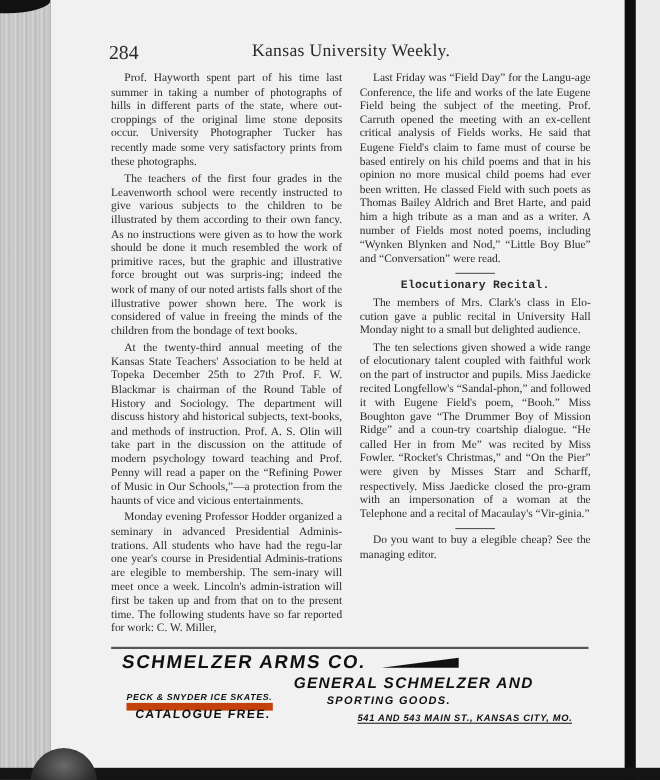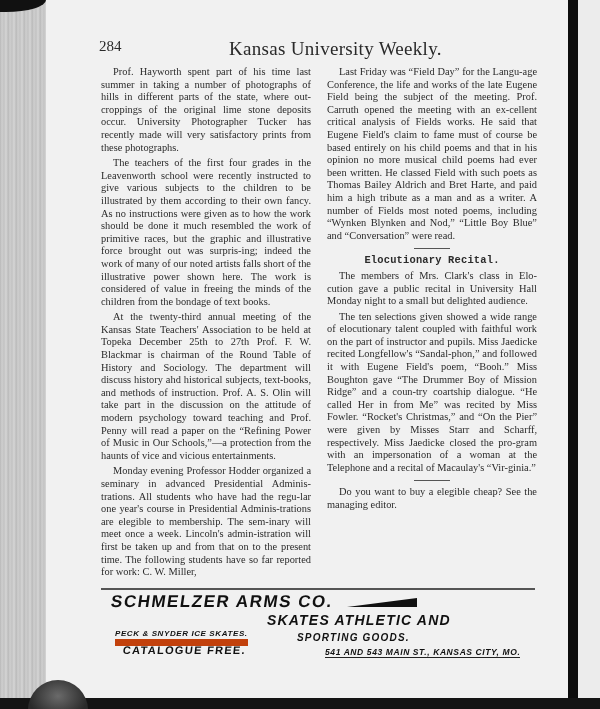--- a/index.html
+++ b/index.html
@@ -33,22 +33,22 @@
     }
     .thumb {
       position: absolute; left: 28px; top: 680px; width: 60px; height: 40px;
       background: radial-gradient(ellipse at 50% 40%, #6a6a6a, #2a2a2a 70%);
       border-radius: 30px 30px 0 0;
     }
     .header {
       position: absolute; left: 99px; top: 38px; width: 440px; height: 26px;
       color: #2a2a2a;
     }
-    .page-number { position: absolute; left: 0; top: 0; font-size: 15px; }
-    .running-title { position: absolute; left: 130px; top: 0; font-size: 19px; letter-spacing: 0.3px; font-family: Liberation Serif, serif; }
+    .page-number { position: absolute; left: 0; top: 0; font-size: 18px; }
+    .running-title { position: absolute; left: 130px; top: 0; font-size: 16px; letter-spacing: 0.3px; font-family: Liberation Serif, serif; }
     .col {
       position: absolute; top: 66px; color: #2b2b2b;
       font-size: 10.4px; line-height: 12.6px; text-align: justify;
     }
     .col-left { left: 101px; width: 210px; }
     .col-right { left: 327px; width: 210px; }
     .col p { margin: 0 0 3px 0; text-indent: 12px; hyphens: manual; }
     .col p.cont { text-indent: 0; }
     .rule-short { width: 36px; height: 1px; background: #555; margin: 6px auto 5px auto; }
     .section-heading {
@@ -79,39 +79,39 @@
 <div class="next-page"></div>
 <div class="bottom-edge"></div>
 <div class="thumb"></div>
 
 <div class="header">
   <span class="page-number">284</span>
   <span class="running-title">Kansas University Weekly.</span>
 </div>
 
 <div class="col col-left">
-  <p>Prof. Hayworth spent part of his time last summer in taking a number of photographs of hills in different parts of the state, where out-croppings of the original lime stone deposits occur. University Photographer Tucker has recently made will very satisfactory prints from these photographs.</p>
+  <p>Prof. Hayworth spent part of his time last summer in taking a number of photographs of hills in different parts of the state, where out-croppings of the original lime stone deposits occur. University Photographer Tucker has recently made some very satisfactory prints from these photographs.</p>
   <p>The teachers of the first four grades in the Leavenworth school were recently instructed to give various subjects to the children to be illustrated by them according to their own fancy. As no instructions were given as to how the work should be done it much resembled the work of primitive races, but the graphic and illustrative force brought out was surpris-ing; indeed the work of many of our noted artists falls short of the illustrative power shown here. The work is considered of value in freeing the minds of the children from the bondage of text books.</p>
   <p>At the twenty-third annual meeting of the Kansas State Teachers' Association to be held at Topeka December 25th to 27th Prof. F. W. Blackmar is chairman of the Round Table of History and Sociology. The department will discuss history ahd historical subjects, text-books, and methods of instruction. Prof. A. S. Olin will take part in the discussion on the attitude of modern psychology toward teaching and Prof. Penny will read a paper on the “Refining Power of Music in Our Schools,”—a protection from the haunts of vice and vicious entertainments.</p>
   <p>Monday evening Professor Hodder organized a seminary in advanced Presidential Adminis-trations. All students who have had the regu-lar one year's course in Presidential Adminis-trations are elegible to membership. The sem-inary will meet once a week. Lincoln's admin-istration will first be taken up and from that on to the present time. The following students have so far reported for work: C. W. Miller,</p>
 </div>
 
 <div class="col col-right">
   <p>Last Friday was “Field Day” for the Langu-age Conference, the life and works of the late Eugene Field being the subject of the meeting. Prof. Carruth opened the meeting with an ex-cellent critical analysis of Fields works. He said that Eugene Field's claim to fame must of course be based entirely on his child poems and that in his opinion no more musical child poems had ever been written. He classed Field with such poets as Thomas Bailey Aldrich and Bret Harte, and paid him a high tribute as a man and as a writer. A number of Fields most noted poems, including “Wynken Blynken and Nod,” “Little Boy Blue” and “Conversation” were read.</p>
   <div class="rule-short"></div>
   <div class="section-heading">Elocutionary Recital.</div>
   <p>The members of Mrs. Clark's class in Elo-cution gave a public recital in University Hall Monday night to a small but delighted audience.</p>
   <p>The ten selections given showed a wide range of elocutionary talent coupled with faithful work on the part of instructor and pupils. Miss Jaedicke recited Longfellow's “Sandal-phon,” and followed it with Eugene Field's poem, “Booh.” Miss Boughton gave “The Drummer Boy of Mission Ridge” and a coun-try coartship dialogue. “He called Her in from Me” was recited by Miss Fowler. “Rocket's Christmas,” and “On the Pier” were given by Misses Starr and Scharff, respectively. Miss Jaedicke closed the pro-gram with an impersonation of a woman at the Telephone and a recital of Macaulay's “Vir-ginia.”</p>
   <div class="rule-short"></div>
   <p>Do you want to buy a elegible cheap? See the managing editor.</p>
 </div>
 
 <div class="col-divider-bottom"></div>
 
 <div class="ad">
   <span class="ad-company">SCHMELZER ARMS CO.</span>
   <span class="ad-wedge"></span>
-  <span class="ad-general">SKATES ATHLETIC AND</span>
+  <span class="ad-general">GENERAL SCHMELZER AND</span>
   <span class="ad-sporting">SPORTING GOODS.</span>
   <span class="ad-skates">PECK &amp; SNYDER ICE SKATES.</span>
   <span class="ad-catalogue">CATALOGUE FREE.</span>
   <span class="ad-address">541 AND 543 MAIN ST., KANSAS CITY, MO.</span>
 </div>
 
 </body></html>

